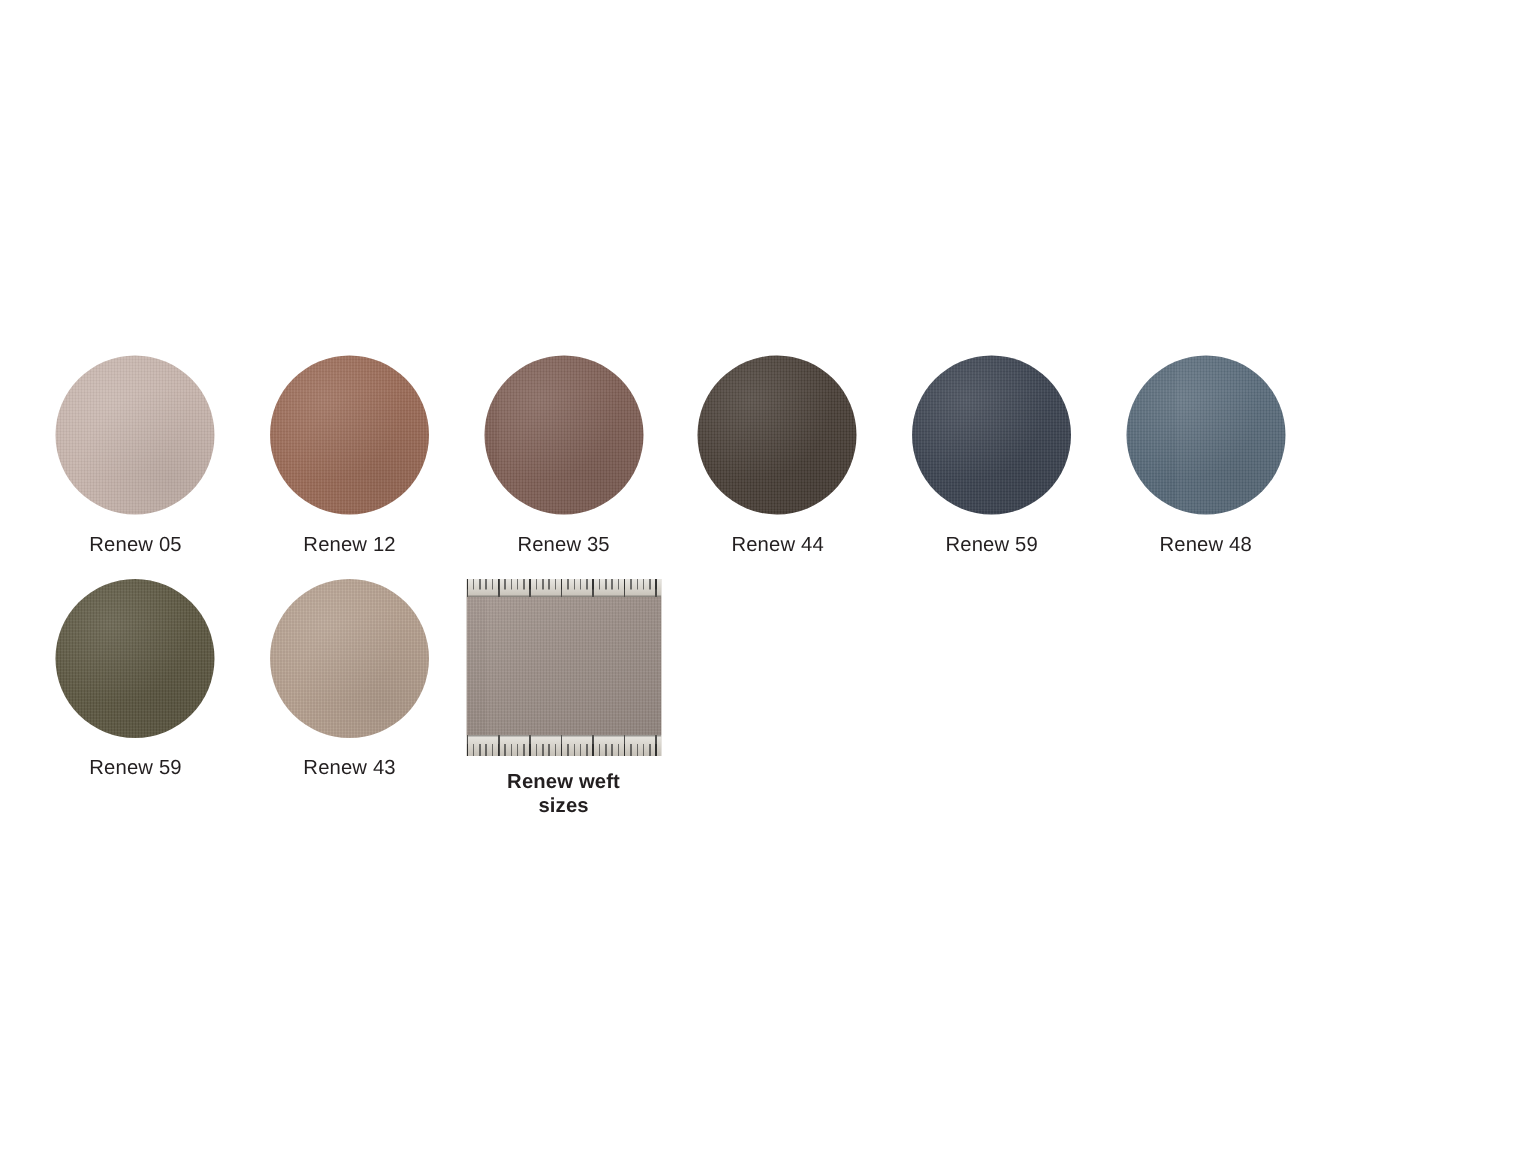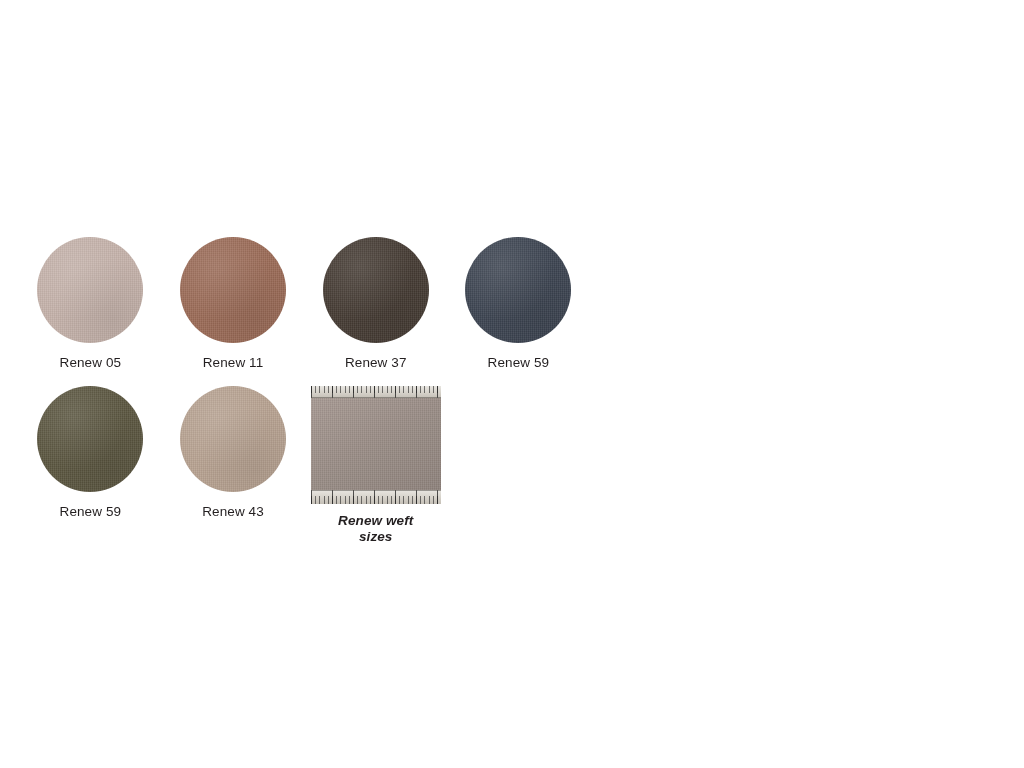--- a/index.html
+++ b/index.html
@@ -79,21 +79,20 @@
     text-align: center;
     font-weight: 400;
     white-space: nowrap;
   }
   .swatch-label.is-bold {
     font-weight: 700;
     white-space: normal;
     width: 110px;
     line-height: 16px;
     margin-top: 9px;
-    font-style: italic;
   }
 
   
   .swatch-tile {
     width: 130px;
     height: 118px;
     position: relative;
     overflow: hidden;
     background: #d8d4cd;
   }
@@ -149,35 +148,43 @@
 
   <div class="swatch-row" id="swatch-row-1">
 
     <div class="swatch-cell">
       <div class="swatch-disc" style="background-color:#c5b2aa;"></div>
       <div class="swatch-label">Renew 05</div>
     </div>
 
     <div class="swatch-cell">
       <div class="swatch-disc" style="background-color:#9b6b57;"></div>
-      <div class="swatch-label">Renew 11</div>
-    </div>
-
-
+      <div class="swatch-label">Renew 12</div>
+    </div>
+
+
+    <div class="swatch-cell">
+      <div class="swatch-disc" style="background-color:#7c5c52;"></div>
+      <div class="swatch-label">Renew 35</div>
+    </div>
 
     <div class="swatch-cell">
       <div class="swatch-disc" style="background-color:#453b33;"></div>
-      <div class="swatch-label">Renew 37</div>
+      <div class="swatch-label">Renew 44</div>
     </div>
 
     <div class="swatch-cell">
       <div class="swatch-disc" style="background-color:#3c4451;"></div>
       <div class="swatch-label">Renew 59</div>
     </div>
 
+    <div class="swatch-cell">
+      <div class="swatch-disc" style="background-color:#566878;"></div>
+      <div class="swatch-label">Renew 48</div>
+    </div>
 
   </div>
 
   <div class="swatch-row" id="swatch-row-2">
 
     <div class="swatch-cell">
       <div class="swatch-disc" style="background-color:#5b5640;"></div>
       <div class="swatch-label">Renew 59</div>
     </div>
 

